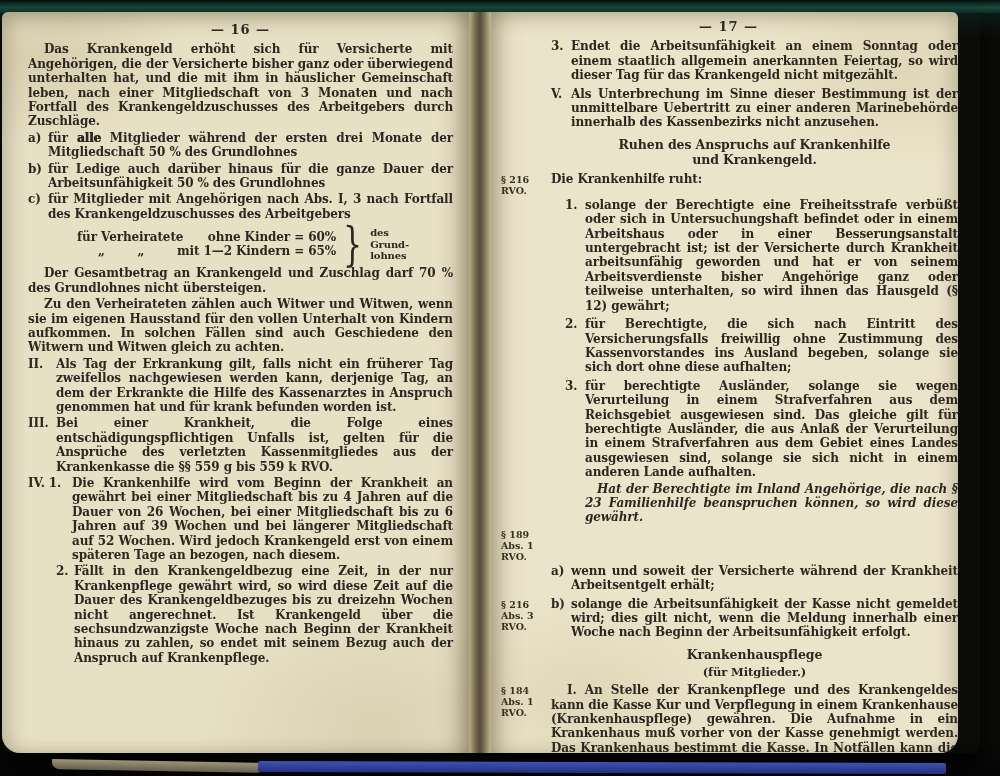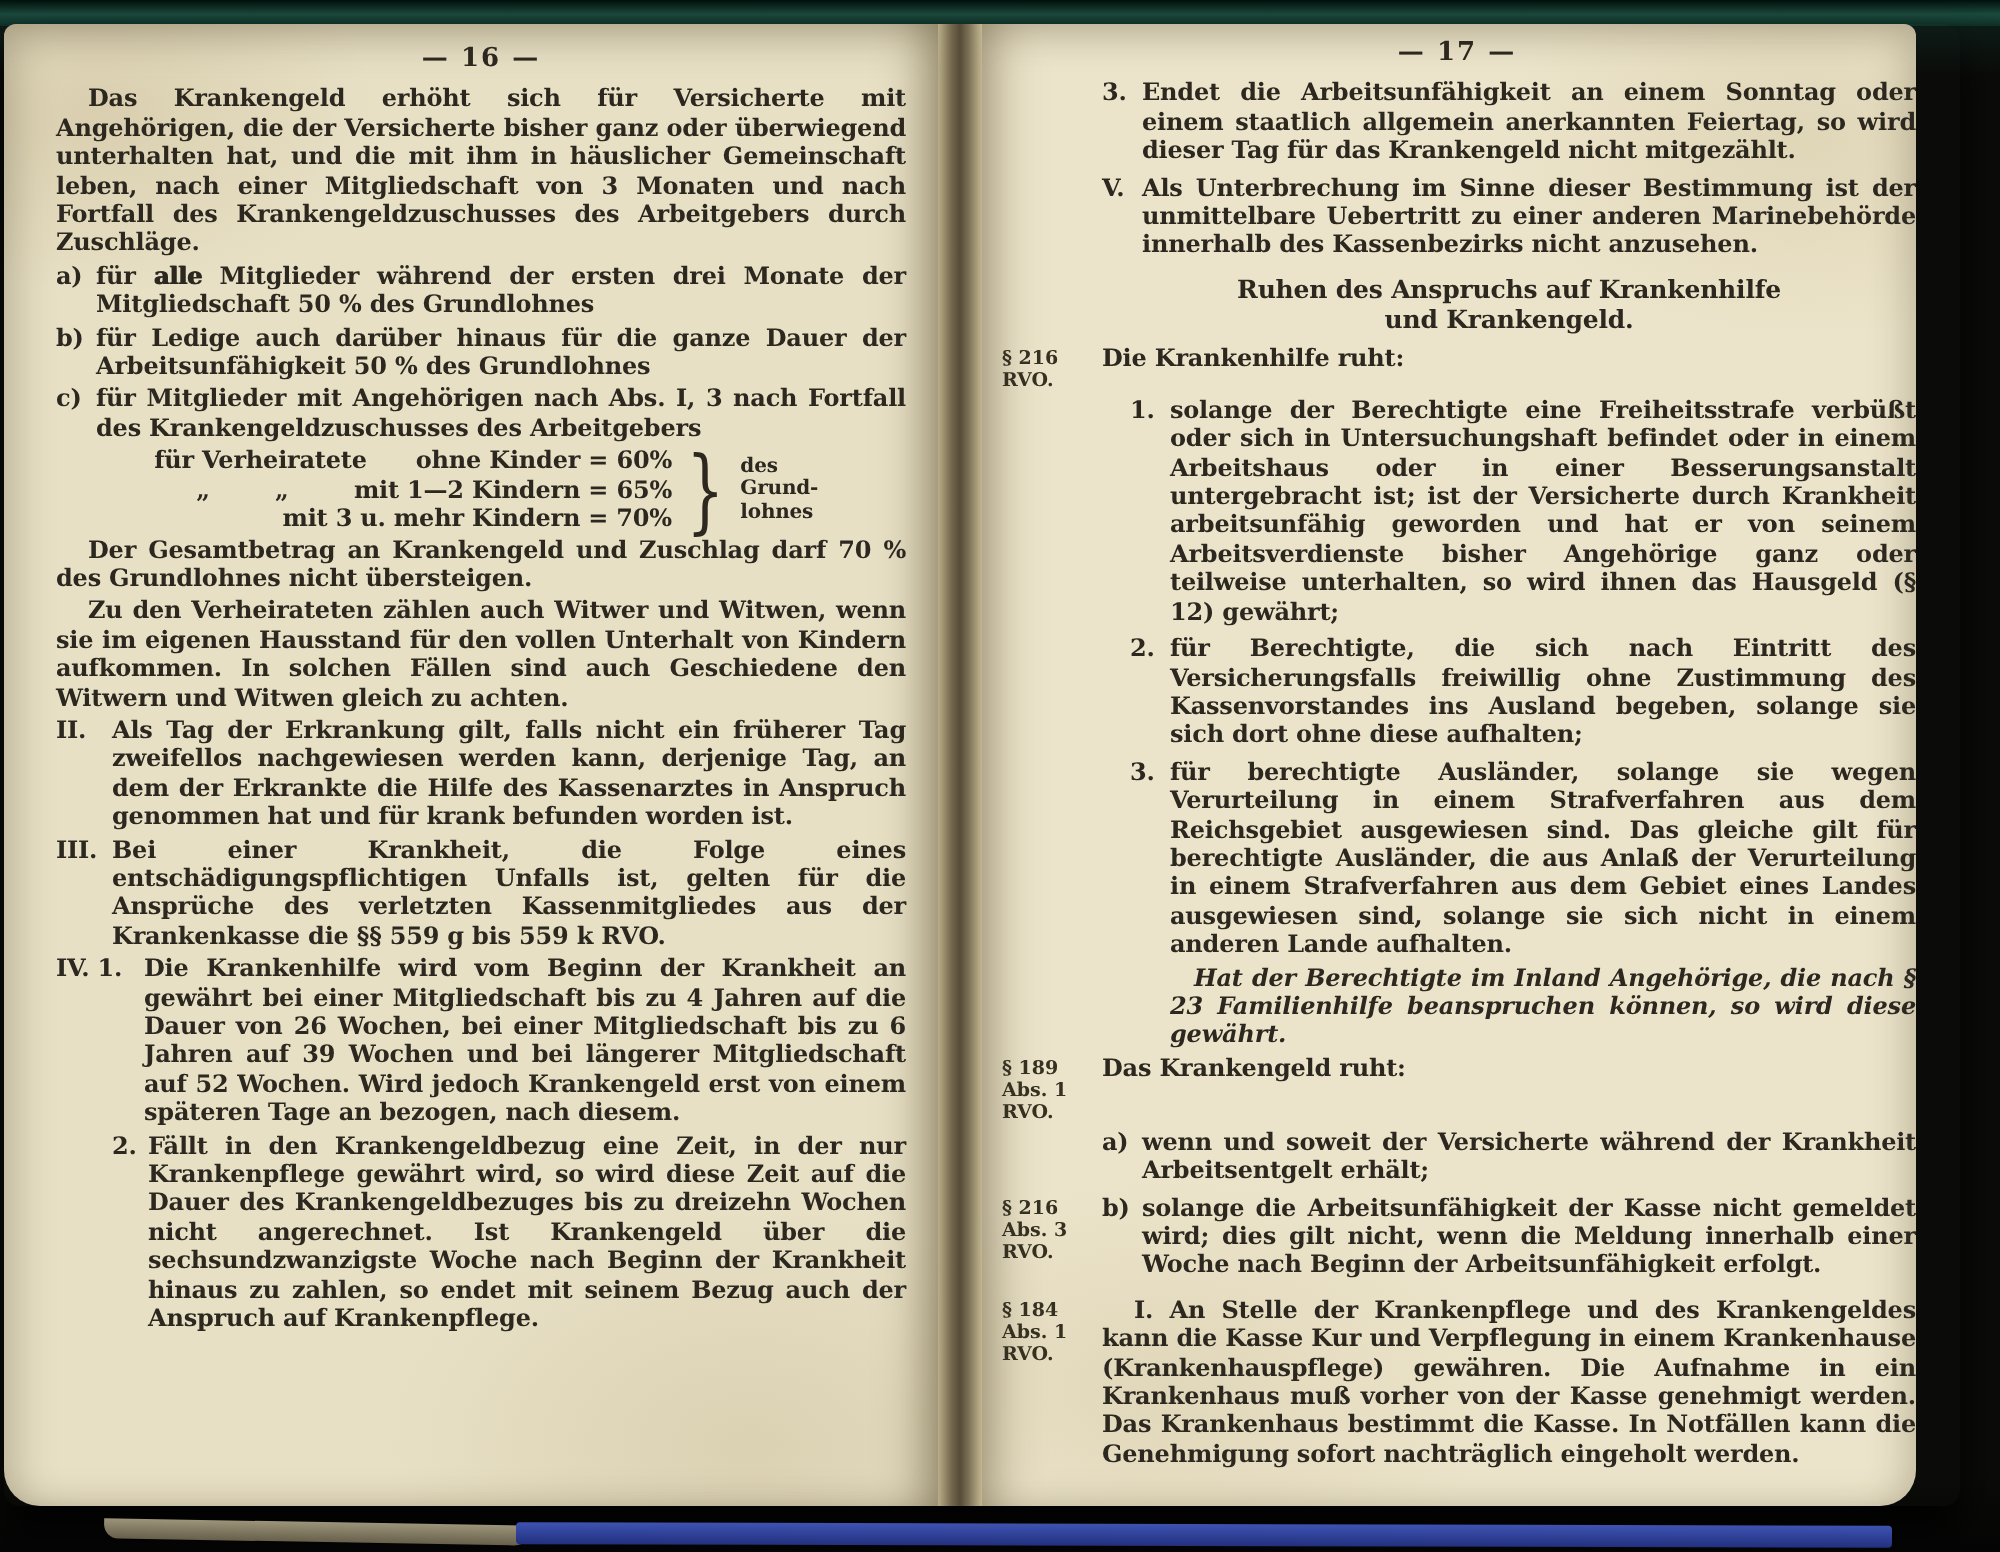--- a/index.html
+++ b/index.html
@@ -97,21 +97,20 @@
 
       <div class="li">
         <span class="lbl">c)</span>
         <div class="txt">für Mitglieder mit Angehörigen nach Abs. I, 3 nach Fortfall des Krankengeldzuschusses des Arbeitgebers</div>
       </div>
 
       <div class="ctable">
         <div class="rows">
           <div class="row">für Verheiratete      ohne Kinder = 60%</div>
           <div class="row">„        „        mit 1—2 Kindern = 65%</div>
-          <div class="row">mit 3 u. mehr Kindern = 70%</div>
         </div>
         <div class="brace">}</div>
         <div class="brace-label">des
 Grund-
 lohnes</div>
       </div>
 
       <p class="para indent">Der Gesamtbetrag an Krankengeld und Zuschlag darf 70 % des Grundlohnes nicht übersteigen.</p>
       <p class="para indent">Zu den Verheirateten zählen auch Witwer und Witwen, wenn sie im eigenen Hausstand für den vollen Unterhalt von Kindern aufkommen. In solchen Fällen sind auch Geschiedene den Witwern und Witwen gleich zu achten.</p>
 
@@ -193,21 +192,20 @@
             <div class="txt">für berechtigte Ausländer, solange sie wegen Verurteilung in einem Strafverfahren aus dem Reichsgebiet ausgewiesen sind. Das gleiche gilt für berechtigte Ausländer, die aus Anlaß der Verurteilung in einem Strafverfahren aus dem Gebiet eines Landes ausgewiesen sind, solange sie sich nicht in einem anderen Lande aufhalten.</div>
           </div>
           <p class="cont-para">Hat der Berechtigte im Inland Angehörige, die nach § 23 Familienhilfe beanspruchen können, so wird diese gewährt.</p>
         </div>
       </div>
 
       <div class="rrow">
         <div class="note">§ 189
 Abs. 1
 RVO.</div>
-        <div>Das Krankengeld ruht:</div>
       </div>
 
       <div class="rrow">
         <div class="note"></div>
         <div class="li">
           <span class="lbl">a)</span>
           <div class="txt">wenn und soweit der Versicherte während der Krankheit Arbeitsentgelt erhält;</div>
         </div>
       </div>
 
@@ -216,20 +214,24 @@
 Abs. 3
 RVO.</div>
         <div class="li">
           <span class="lbl">b)</span>
           <div class="txt">solange die Arbeitsunfähigkeit der Kasse nicht gemeldet wird; dies gilt nicht, wenn die Meldung innerhalb einer Woche nach Beginn der Arbeitsunfähigkeit erfolgt.</div>
         </div>
       </div>
 
       <div class="rrow">
         <div class="note"></div>
+        <div>
+          <div class="h-center">Krankenhauspflege</div>
+          <div class="h-sub">(für Mitglieder.)</div>
+        </div>
       </div>
 
       <div class="rrow">
         <div class="note">§ 184
 Abs. 1
 RVO.</div>
         <p class="indent">I. An Stelle der Krankenpflege und des Krankengeldes kann die Kasse Kur und Verpflegung in einem Krankenhause (Krankenhauspflege) gewähren. Die Aufnahme in ein Krankenhaus muß vorher von der Kasse genehmigt werden. Das Krankenhaus bestimmt die Kasse. In Notfällen kann die Genehmigung sofort nachträglich eingeholt werden.</p>
       </div>
     </div>
 

